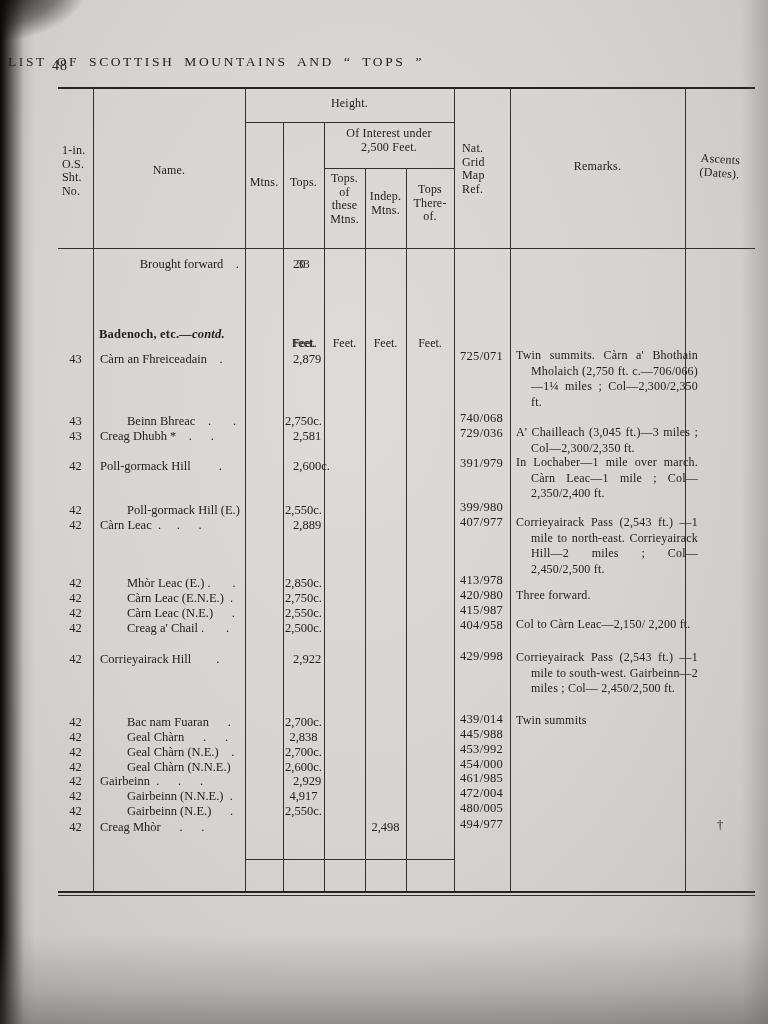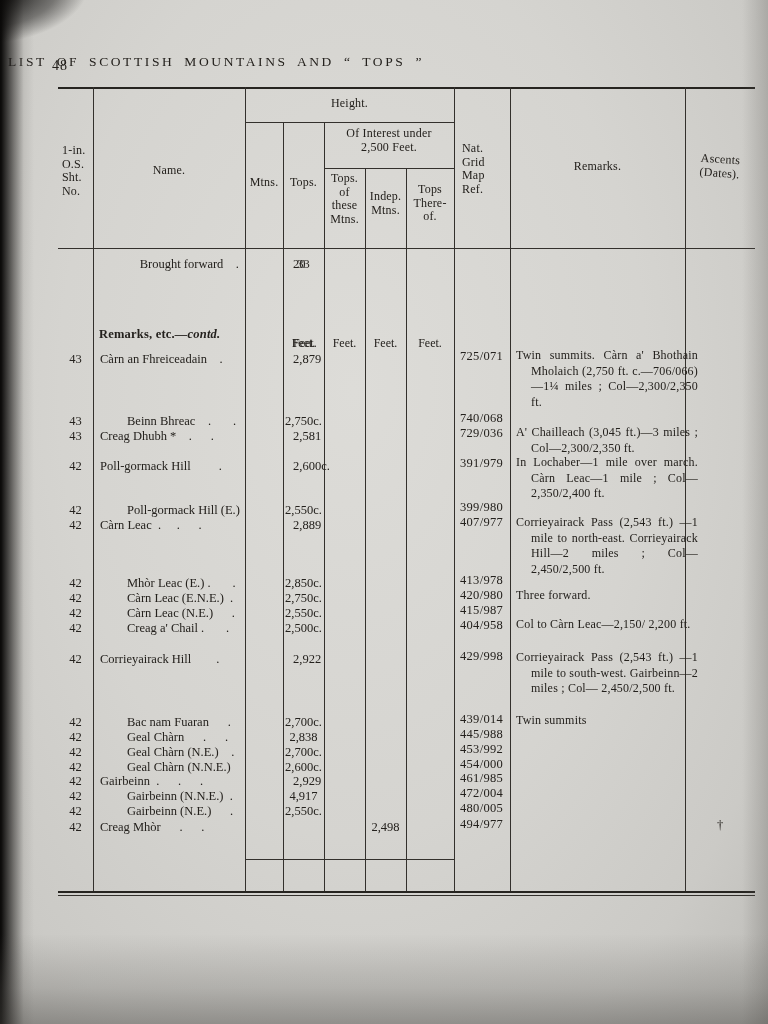--- a/index.html
+++ b/index.html
@@ -110,21 +110,21 @@
     <div class="hc" style="left:627px;top:66px;width:70px;transform:rotate(4deg);">Ascents
 (Dates).</div>
 
     <div class="trow" style="top:170px;">
       <div class="c namewide">Brought forward    .</div>
       <div class="c mtns">20</div>
       <div class="c tops">33</div>
     </div>
 
     <div class="section-h">
-      <span>Remarks, etc.</span><i>—contd.</i>
+      <span>Badenoch, etc.</span><i>—contd.</i>
     </div>
 
     <div class="feet">
       <div class="c mtns">Feet.</div>
       <div class="c tops">Feet.</div>
       <div class="c t1">Feet.</div>
       <div class="c indep">Feet.</div>
       <div class="c t3">Feet.</div>
     </div>
 

